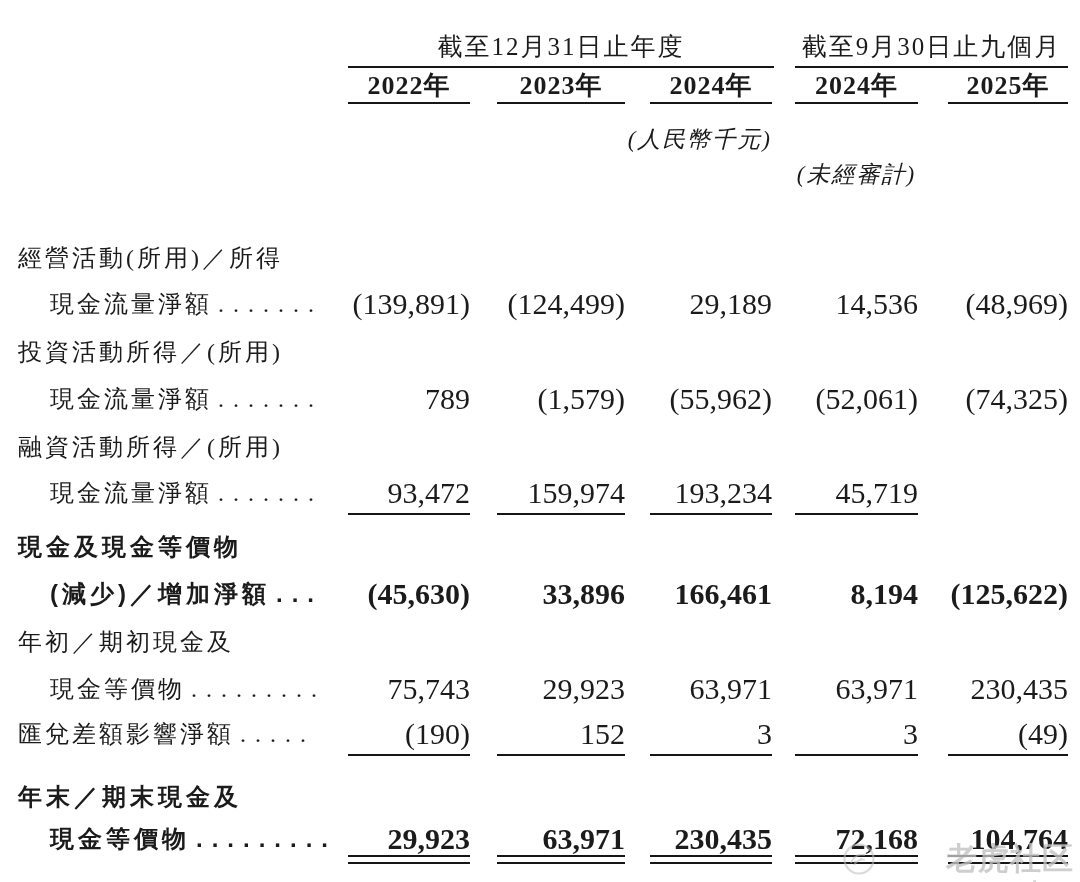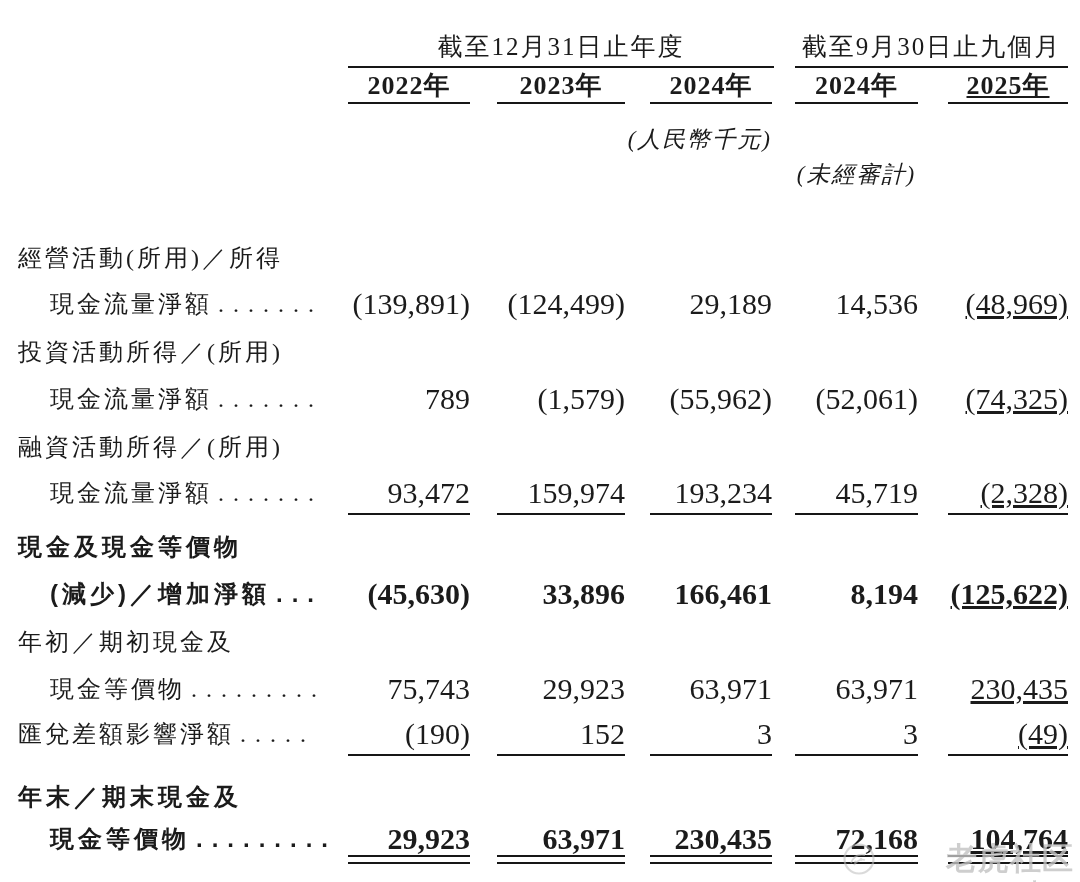--- a/index.html
+++ b/index.html
@@ -15,21 +15,21 @@
   .line { position:absolute; left:0; width:1080px; height:36px; line-height:36px; white-space:nowrap; }
   .lbl  { position:absolute; font-size:24px; letter-spacing:3px; }
   .lbl1 { left:18px; }
   .lbl2 { left:50px; }
   .dots { letter-spacing:9px; margin-left:6px; }
   .cell { position:absolute; top:0; height:100%; text-align:right; font-size:30px; }
   .c1 { left:348px; width:122px;text-align:right; }
   .c2 { left:497px; width:128px; }
   .c3 { left:650px; width:122px; }
   .c4 { left:795px; width:123px; }
-  .c5 { left:948px; width:120px;text-decoration:underline; }
+  .c5 { left:948px; width:120px; }
   .ul  { height:calc(100% + 4px); border-bottom:2px solid #161616; }
   .dul { height:100%; border-bottom:2px solid #161616; }
   .dul::after {
     content:""; position:absolute; left:0; right:0; bottom:-9px;
     border-bottom:2px solid #161616;
   }
   .bold .lbl { font-family:"Liberation Sans","DejaVu Sans",sans-serif; font-weight:700; letter-spacing:4px; }
   .bold .cell { font-weight:700; }
   .group-label {
     position:absolute; top:30px; height:38px; line-height:34px;
@@ -103,21 +103,20 @@
 
   <div class="line" style="top:429px">
     <span class="lbl lbl1">融資活動所得／(所用)</span>
   </div>
   <div class="line" style="top:475px">
     <span class="lbl lbl2"><span>現金流量淨額</span><span class="dots">.......</span></span>
     <span class="cell c1 ul">93,472</span>
     <span class="cell c2 ul">159,974</span>
     <span class="cell c3 ul">193,234</span>
     <span class="cell c4 ul">45,719</span>
-    <span class="cell c5 ul">(2,328)</span>
   </div>
 
   <div class="line bold" style="top:529px">
     <span class="lbl lbl1">現金及現金等價物</span>
   </div>
   <div class="line bold" style="top:576px">
     <span class="lbl lbl2"><span>(減少)／增加淨額</span><span class="dots">...</span></span>
     <span class="cell c1">(45,630)</span>
     <span class="cell c2">33,896</span>
     <span class="cell c3">166,461</span>

